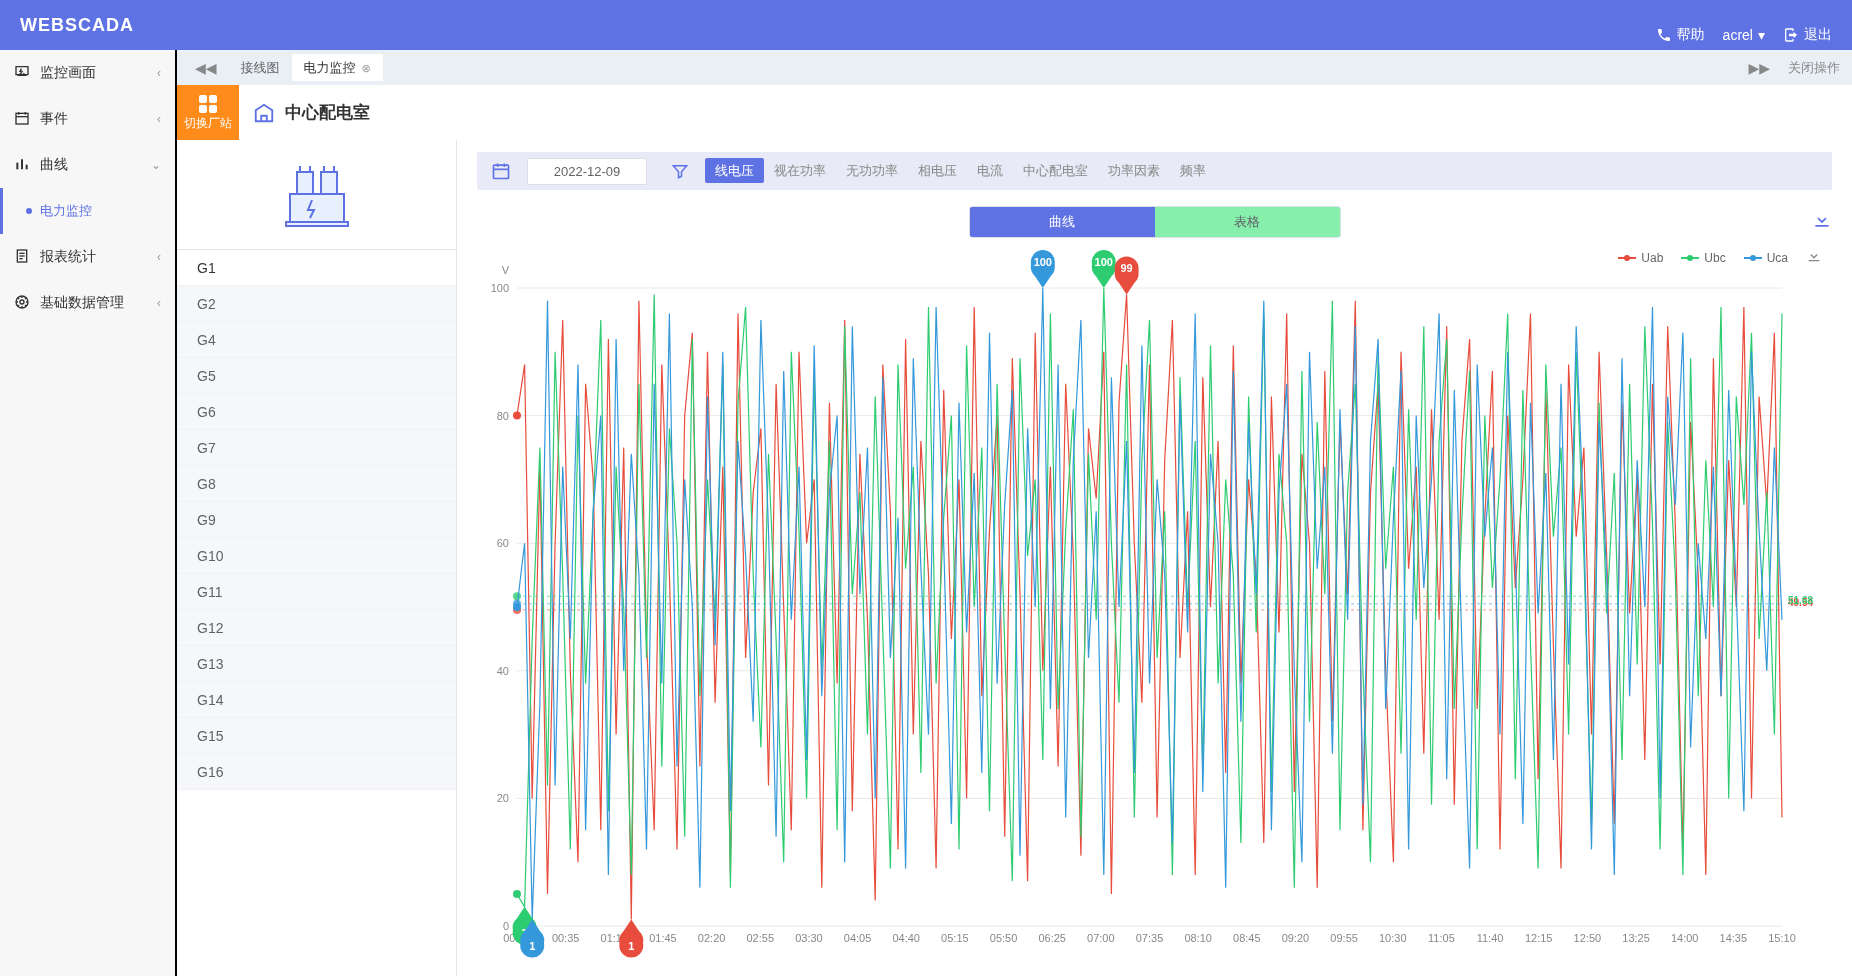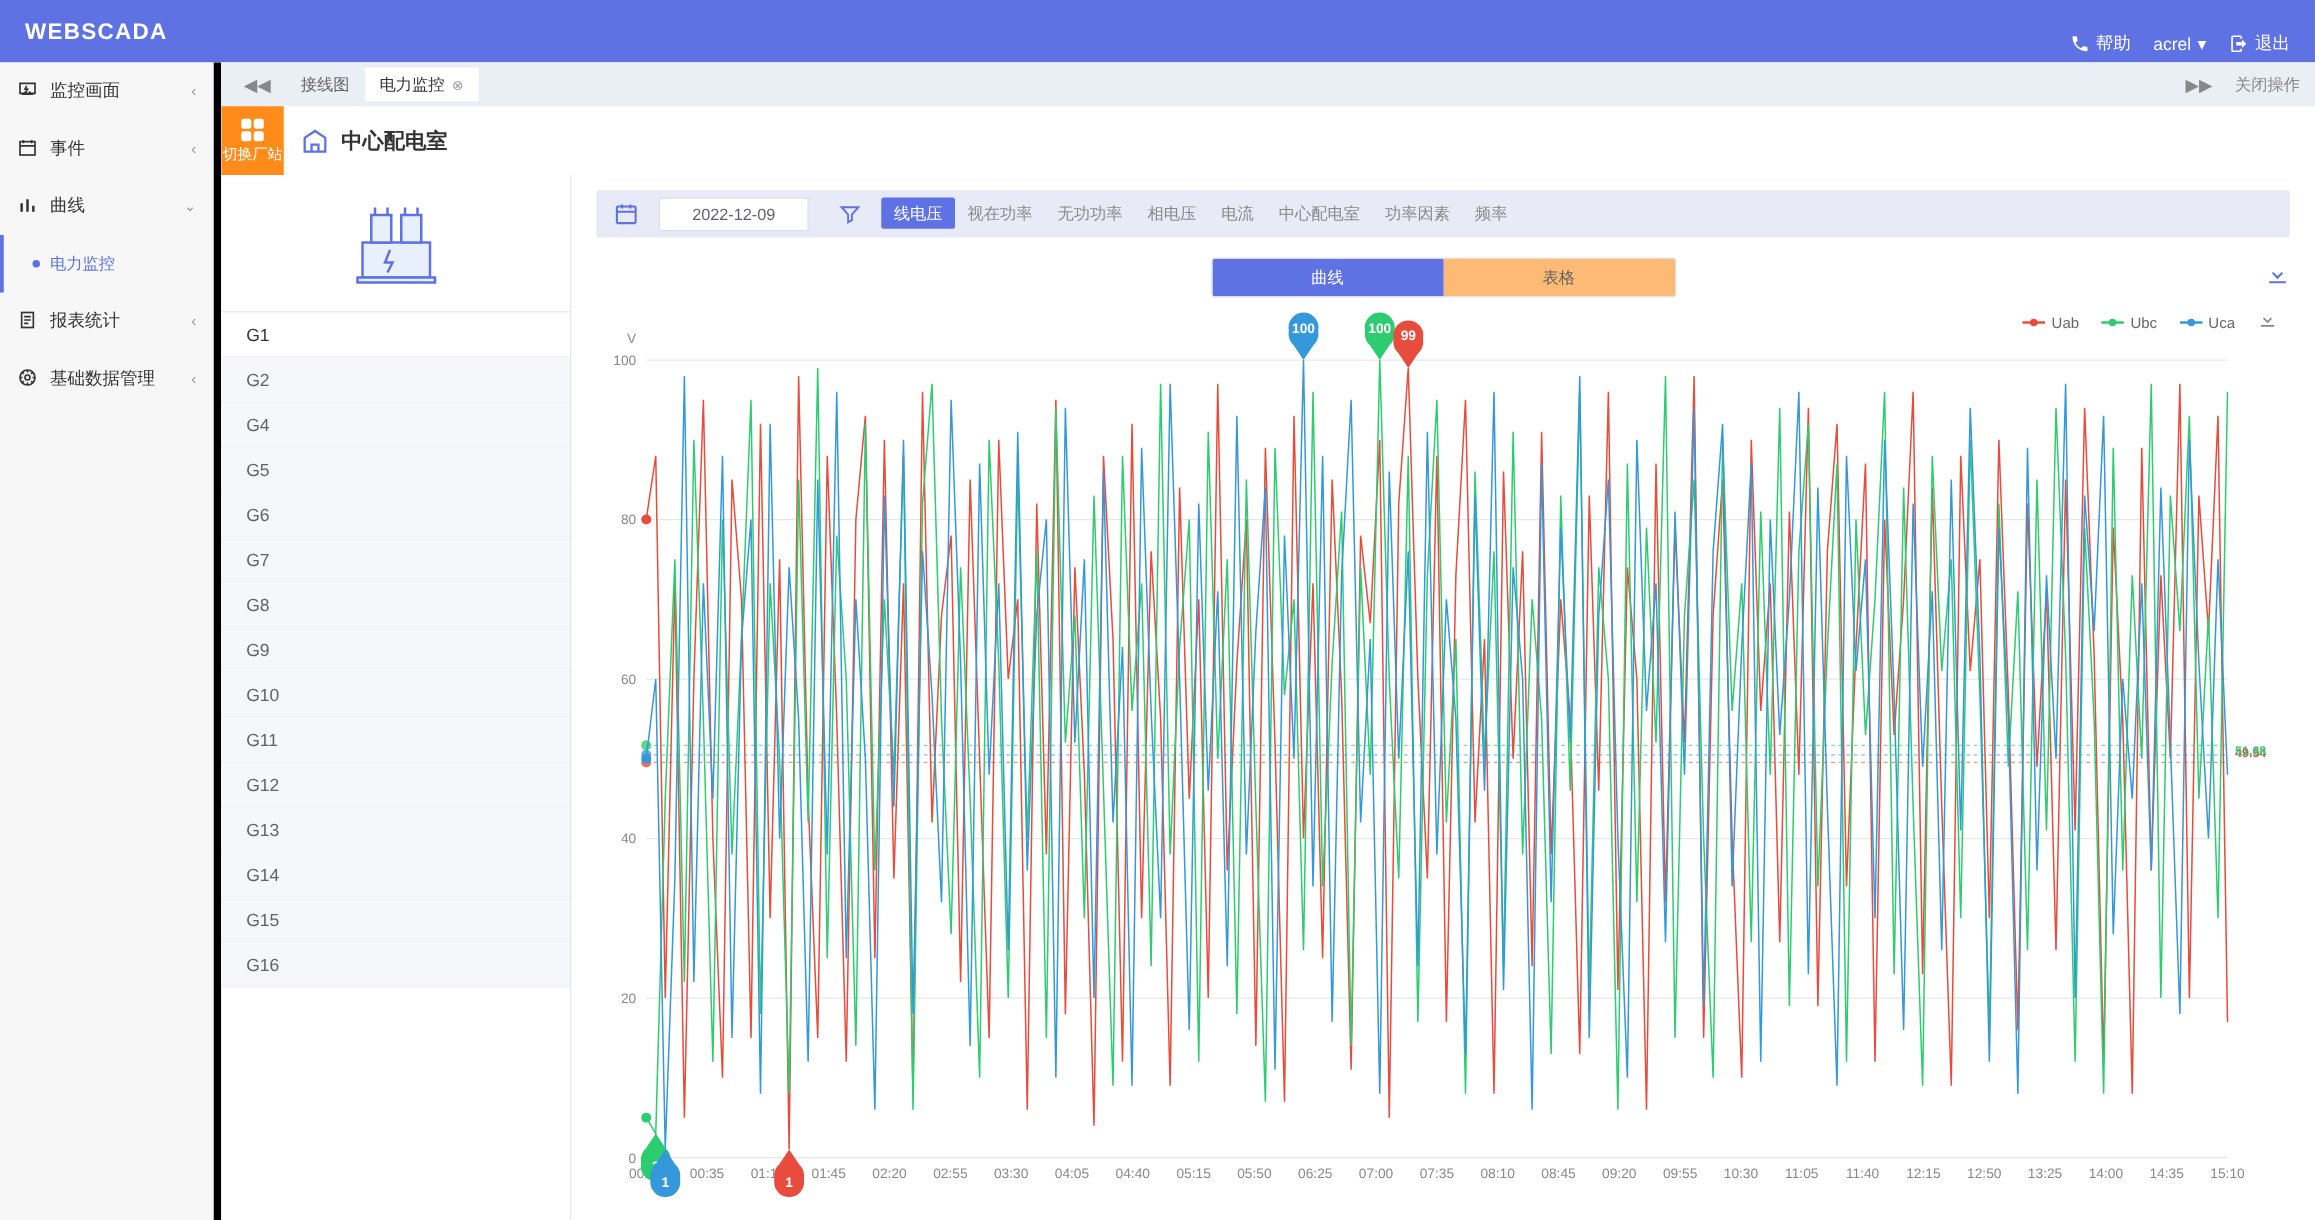--- a/index.html
+++ b/index.html
@@ -2,38 +2,38 @@
 <html><head>
 <meta charset="utf-8">
 <style>
 * { margin: 0; padding: 0; box-sizing: border-box; }
 body { font-family: "Microsoft YaHei", Arial, sans-serif; font-size: 13px; color: #333; background: #fff; overflow: hidden; }
 .header { background: #5e72e4; height: 50px; display: flex; align-items: center; padding: 0 20px; justify-content: space-between; }
 .logo { color: #ffffff; font-size: 18px; font-weight: bold; letter-spacing: 1px; }
 .header-right { display: flex; align-items: center; gap: 18px; color: #fff; font-size: 14px; }
 .header-right .item { display: flex; align-items: center; gap: 5px; cursor: pointer; margin-top: 20px; }
 .layout { display: flex; height: calc(100vh - 50px); }
-.sidebar { width: 177px; background: #f7f7f7; border-right: 6px solid #000000; }
+.sidebar { width: 177px; background: #f7f7f7; border-right: 2px solid #000000; }
 .sidebar-item { display: flex; align-items: center; justify-content: space-between; padding: 0 14px; height: 46px; cursor: pointer; font-size: 14px; color: #333; }
 .sidebar-item .left { display: flex; align-items: center; gap: 10px; }
 .sidebar-item.child { padding-left: 40px; font-size: 13px; color: #5e72e4; position: relative; }
 .sidebar-item.child::before { content: ''; position: absolute; left: 26px; top: 50%; width: 6px; height: 6px; border-radius: 50%; background: #5e72e4; transform: translateY(-50%); }
 .sidebar-item.child.active { color: #5e72e4; }
 .sidebar-item.child.active::after { content: ''; position: absolute; left: 0; top: 0; bottom: 0; width: 3px; background: #5e72e4; }
 .chevron { font-size: 12px; color: #999; }
 .main { flex: 1; display: flex; flex-direction: column; background: #fff; overflow: hidden; }
 .tabs-bar { height: 35px; background: #eaeef5; display: flex; align-items: center; justify-content: space-between; padding: 0 12px; }
 .tabs-left { display: flex; align-items: center; gap: 6px; }
 .tab-nav { color: #888; padding: 0 6px; cursor: pointer; font-size: 14px; }
 .tab { padding: 6px 12px; color: #666; cursor: pointer; font-size: 13px; }
 .tab.active { background: #fff; color: #333; }
 .tab .close { margin-left: 6px; color: #999; font-size: 11px; }
 .tabs-right { display: flex; align-items: center; gap: 12px; color: #888; font-size: 13px; }
 .content { flex: 1; display: flex; overflow: hidden; }
-.switch-block { width: 50px; background: #ff8c1a; color: #fff; display: flex; flex-direction: column; align-items: center; justify-content: center; gap: 4px; cursor: pointer; font-size: 12px; height: 55px; }
+.switch-block { width: 62px; background: #ff8c1a; color: #fff; display: flex; flex-direction: column; align-items: center; justify-content: center; gap: 4px; cursor: pointer; font-size: 12px; height: 55px; }
 .switch-block .grid-ic { display: grid; grid-template-columns: 1fr 1fr; gap: 2px; }
 .switch-block .grid-ic span { width: 8px; height: 8px; background: #fff; border-radius: 2px; }
 .title-row { display: flex; align-items: center; height: 55px; padding: 0 14px; gap: 10px; }
 .title-row .ticon { color: #5e72e4; }
 .title-row .ttext { font-size: 17px; font-weight: bold; }
 .left-col { width: 280px; display: flex; flex-direction: column; border-right: 1px solid #e5e5e5; }
 .transformer-box { height: 110px; display: flex; align-items: center; justify-content: center; border-bottom: 1px solid #e5e5e5; background: #fff; }
 .glist { flex: 1; overflow-y: auto; position: relative; }
 .glist::-webkit-scrollbar { width: 8px; }
 .glist::-webkit-scrollbar-thumb { background: #c0c4cc; border-radius: 4px; }
@@ -41,21 +41,21 @@
 .gitem.active { background: #fff; font-weight: 500; color: #333; }
 .right-col { flex: 1; display: flex; flex-direction: column; padding: 12px 20px; overflow: hidden; }
 .filter-bar { background: #e8ebf7; height: 38px; display: flex; align-items: center; padding: 0 14px; gap: 16px; border-radius: 2px; }
 .date-ic { color: #5e72e4; }
 .date-input { background: #fff; border: 1px solid #dcdfe6; padding: 5px 14px; width: 120px; text-align: center; font-size: 13px; color: #606266; border-radius: 2px; }
 .filter-ic { color: #5e72e4; margin-left: 8px; }
 .metric { padding: 5px 10px; color: #888; cursor: pointer; font-size: 13px; border-radius: 2px; }
 .metric.active { background: #5e72e4; color: #fff; }
 .view-toggle { display: flex; justify-content: center; margin: 16px 0 10px; position: relative; }
 .toggle-group { display: flex; border: 1px solid #dcdfe6; border-radius: 3px; overflow: hidden; }
-.toggle-btn { width: 185px; height: 30px; display: flex; align-items: center; justify-content: center; cursor: pointer; font-size: 13px; background: #fdba74; color: #606266; }
+.toggle-btn { width: 185px; height: 30px; display: flex; align-items: center; justify-content: center; cursor: pointer; font-size: 13px; background: #86efac; color: #606266; }
 .toggle-btn.active { background: #5e72e4; color: #fff; }
 .download-top { position: absolute; right: 0; top: 4px; color: #5e72e4; cursor: pointer; }
 .chart-wrap { flex: 1; position: relative; }
 .legend { position: absolute; right: 10px; top: 0; display: flex; gap: 18px; align-items: center; font-size: 12px; color: #666; }
 .legend-item { display: flex; align-items: center; gap: 5px; }
 .legend-line { width: 18px; height: 2px; display: inline-block; position: relative; }
 .legend-line .d { position: absolute; left: 50%; top: 50%; width: 6px; height: 6px; border-radius: 50%; transform: translate(-50%, -50%); background: inherit; }
 svg.chart-svg { width: 100%; height: 100%; }
 .axis-text { font-size: 11px; fill: #888; }
 .grid-line { stroke: #e8e8e8; stroke-width: 1; }

